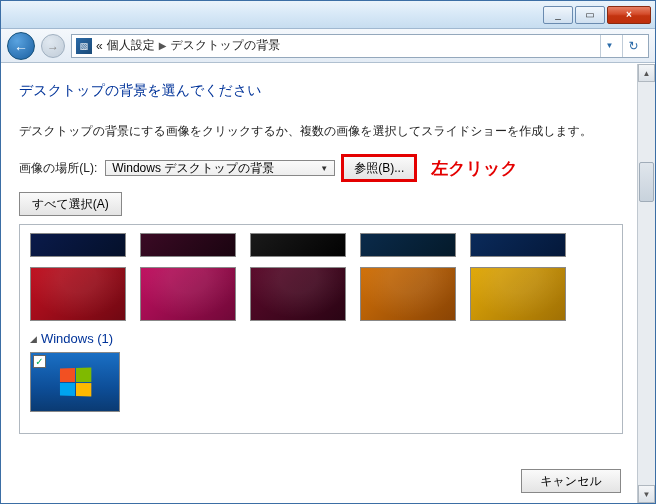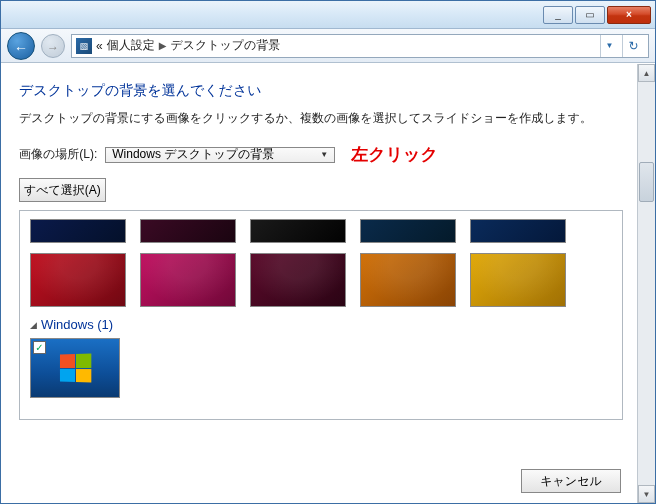--- a/index.html
+++ b/index.html
@@ -143,21 +143,21 @@
   }
   .main {
     flex: 1;
     padding: 18px 14px 10px 18px;
     overflow: hidden;
     position: relative;
   }
   .heading {
     color: #003399;
     font-size: 14px;
-    margin-bottom: 10px;
+    margin-bottom: 23px;
   }
   .subtext {
     color: #222;
     margin-bottom: 16px;
   }
   .location-row {
     display: flex;
     align-items: center;
     gap: 8px;
     margin-bottom: 12px;
@@ -191,21 +191,21 @@
     font-weight: bold;
     margin-left: 8px;
   }
   .sel-row {
     display: flex;
     gap: 8px;
     margin-bottom: 8px;
   }
   .std-btn {
     height: 24px;
-    padding: 0 4px;
+    padding: 0 12px;
     border: 1px solid #888;
     background: linear-gradient(to bottom, #fafafa, #e4e4e4);
     display: flex;
     align-items: center;
   }
   .thumb-pane {
     border: 1px solid #b0b8c0;
     height: 210px;
     padding: 8px 10px;
     overflow: hidden;
@@ -363,20 +363,23 @@
 
       <div class="heading">デスクトップの背景を選んでください</div>
       <div class="subtext">デスクトップの背景にする画像をクリックするか、複数の画像を選択してスライドショーを作成します。</div>
 
       <div class="location-row">
         <span class="loc-label">画像の場所(L):</span>
         <div class="loc-select">
           <span>Windows デスクトップの背景</span>
           <span class="chev">▼</span>
         </div>
+        <div class="browse-btn">
+          <span>参照(B)...</span>
+        </div>
         <span class="annotation">左クリック</span>
       </div>
 
       <div class="sel-row">
         <div class="std-btn">すべて選択(A)</div>
       </div>
 
       <div class="thumb-pane">
         <div class="thumb-row" id="row-top">
             <div class="thumb" style="background: linear-gradient(135deg, rgb(10, 26, 74), rgb(4, 16, 42));"></div>

